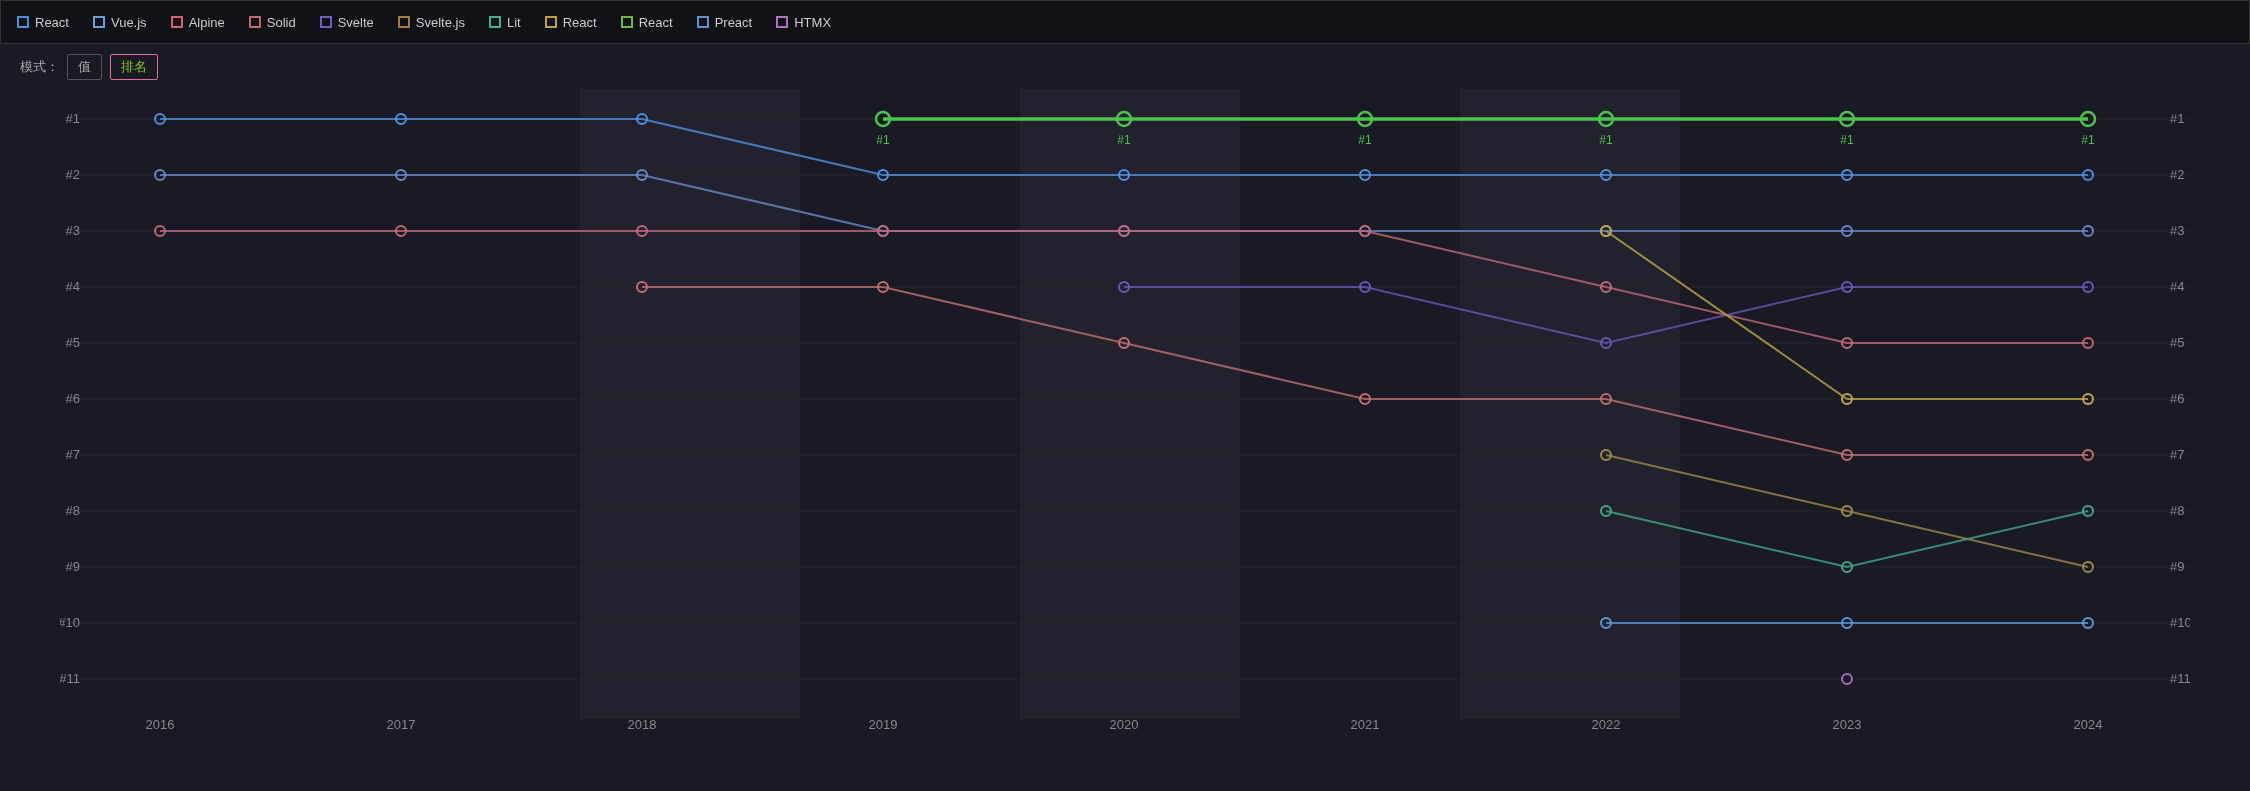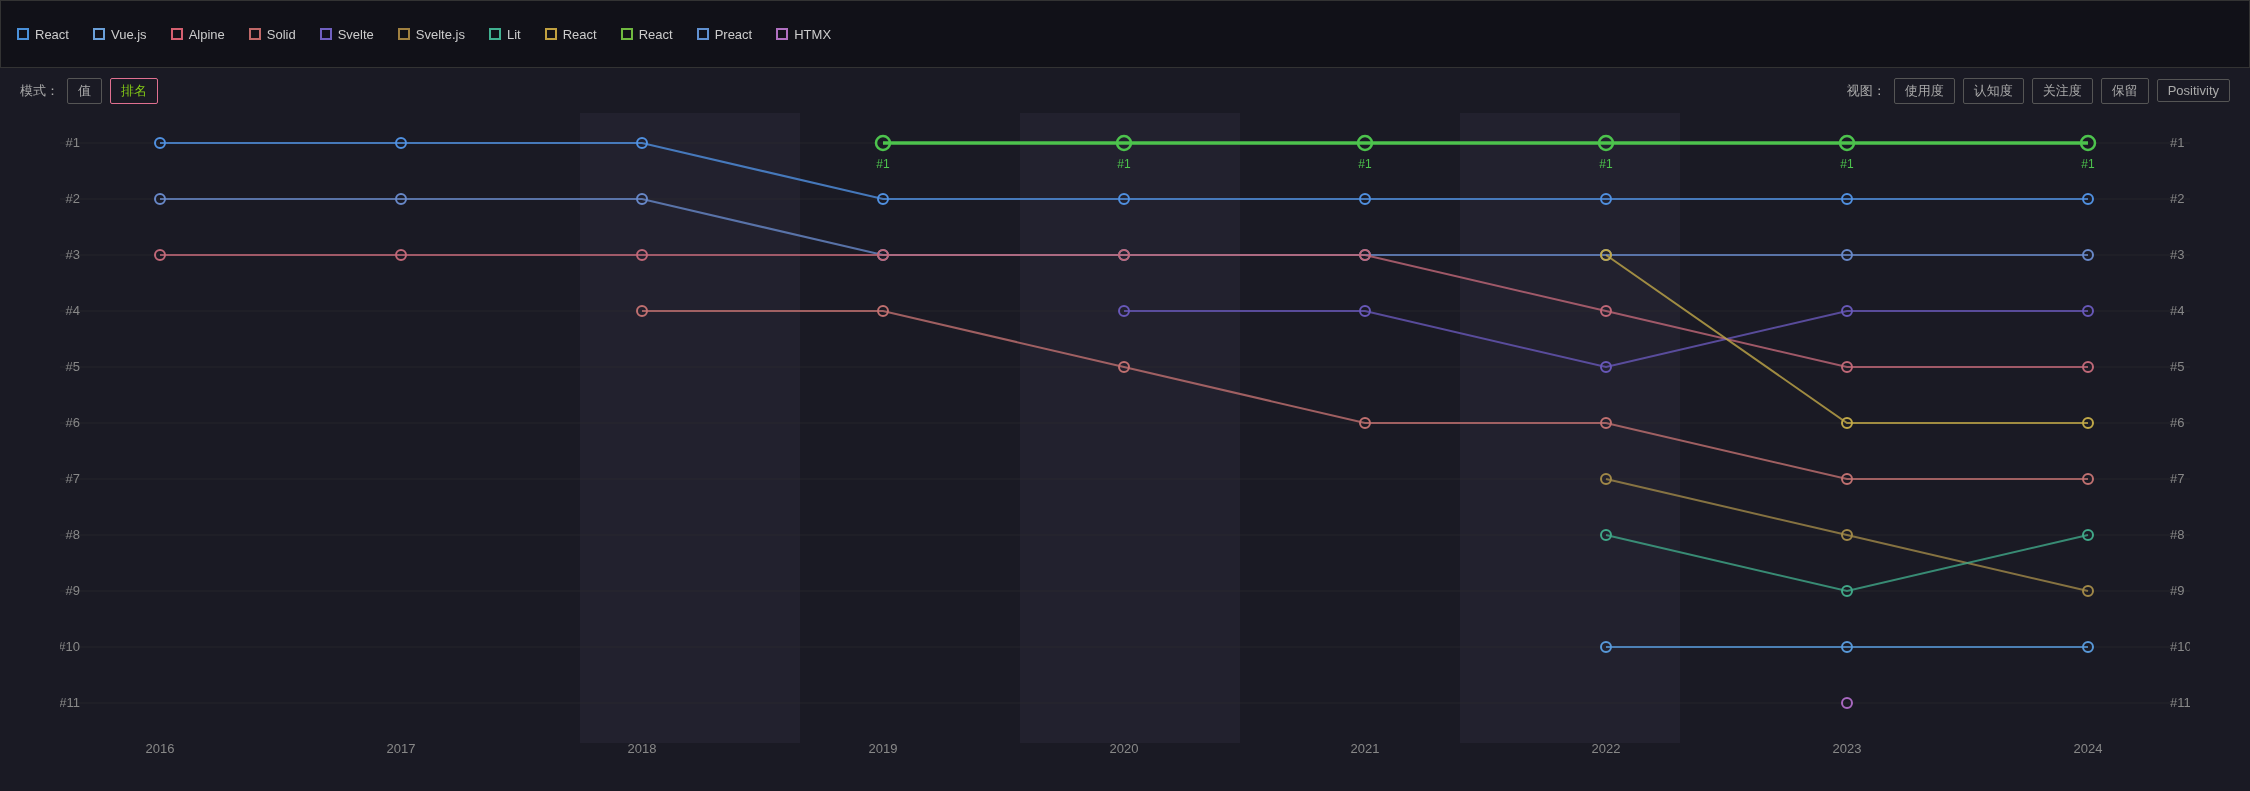--- a/index.html
+++ b/index.html
@@ -14,21 +14,21 @@
     }
 
     .legend-bar {
       display: flex;
       align-items: center;
       background: #111118;
       border: 1px solid #333;
       padding: 8px 16px;
       gap: 24px;
       flex-wrap: nowrap;
-      height: 68px;
+      height: 44px;
     }
 
     .legend-item {
       display: flex;
       align-items: center;
       gap: 6px;
       white-space: nowrap;
     }
 
     .legend-dot {
@@ -40,21 +40,20 @@
     }
 
     .legend-label {
       font-size: 13px;
       color: #ccc;
     }
 
     .controls-row {
       display: flex;
       align-items: center;
-      justify-content: space-between;
       padding: 10px 20px;
       height: 45px;
     }
 
     .mode-group {
       display: flex;
       align-items: center;
       gap: 8px;
     }
 
@@ -159,28 +158,20 @@
     <div class="legend-dot" style="border-color:#b070c0;"></div>
     <span class="legend-label">HTMX</span>
   </div>
 </div>
 
 <div class="controls-row">
   <div class="mode-group">
     <span class="mode-label">模式：</span>
     <button class="mode-btn">值</button>
     <button class="mode-btn active">排名</button>
-  </div>
-  <div class="view-group">
-    <span class="view-label">视图：</span>
-    <button class="view-btn">使用度</button>
-    <button class="view-btn">认知度</button>
-    <button class="view-btn">关注度</button>
-    <button class="view-btn">保留</button>
-    <button class="view-btn">Positivity</button>
   </div>
 </div>
 
 <div class="chart-area">
   <svg class="chart-svg" viewBox="0 0 2130 694" preserveAspectRatio="none">
 
     <rect x="520" y="0" width="220" height="630" fill="#2a2838" opacity="0.5"></rect>
     <rect x="960" y="0" width="220" height="630" fill="#2a2838" opacity="0.5"></rect>
     <rect x="1400" y="0" width="220" height="630" fill="#2a2838" opacity="0.5"></rect>
 

